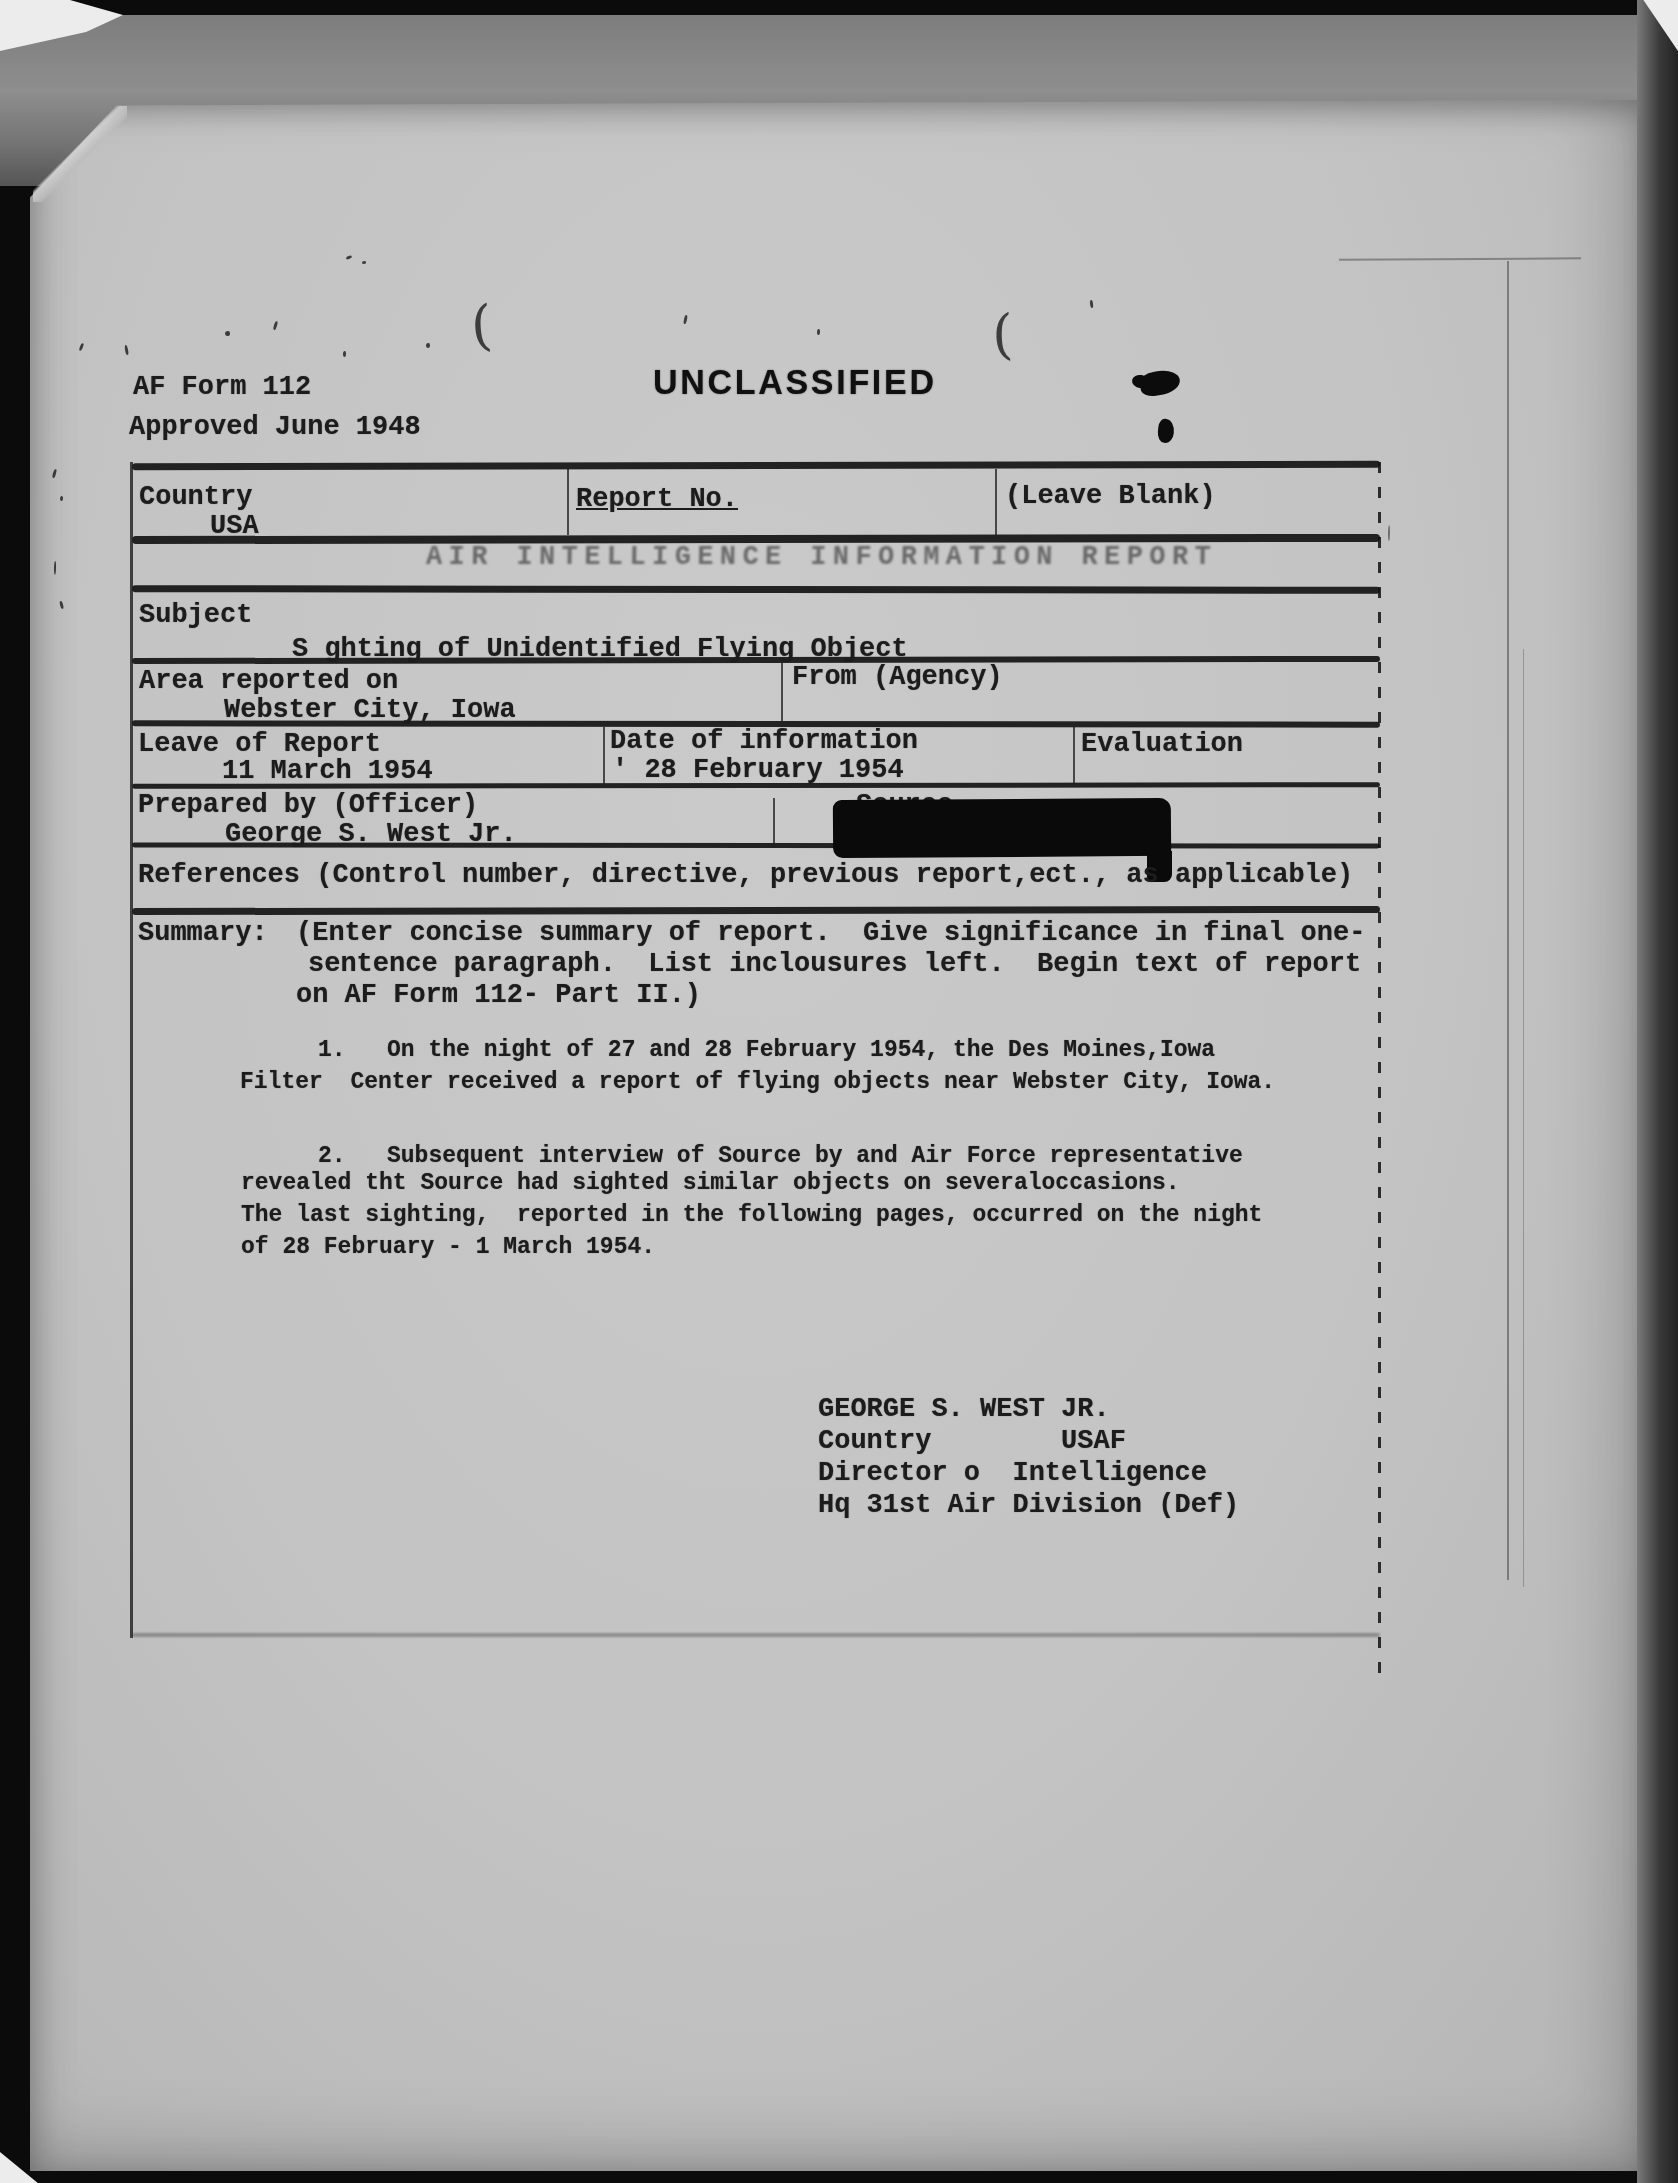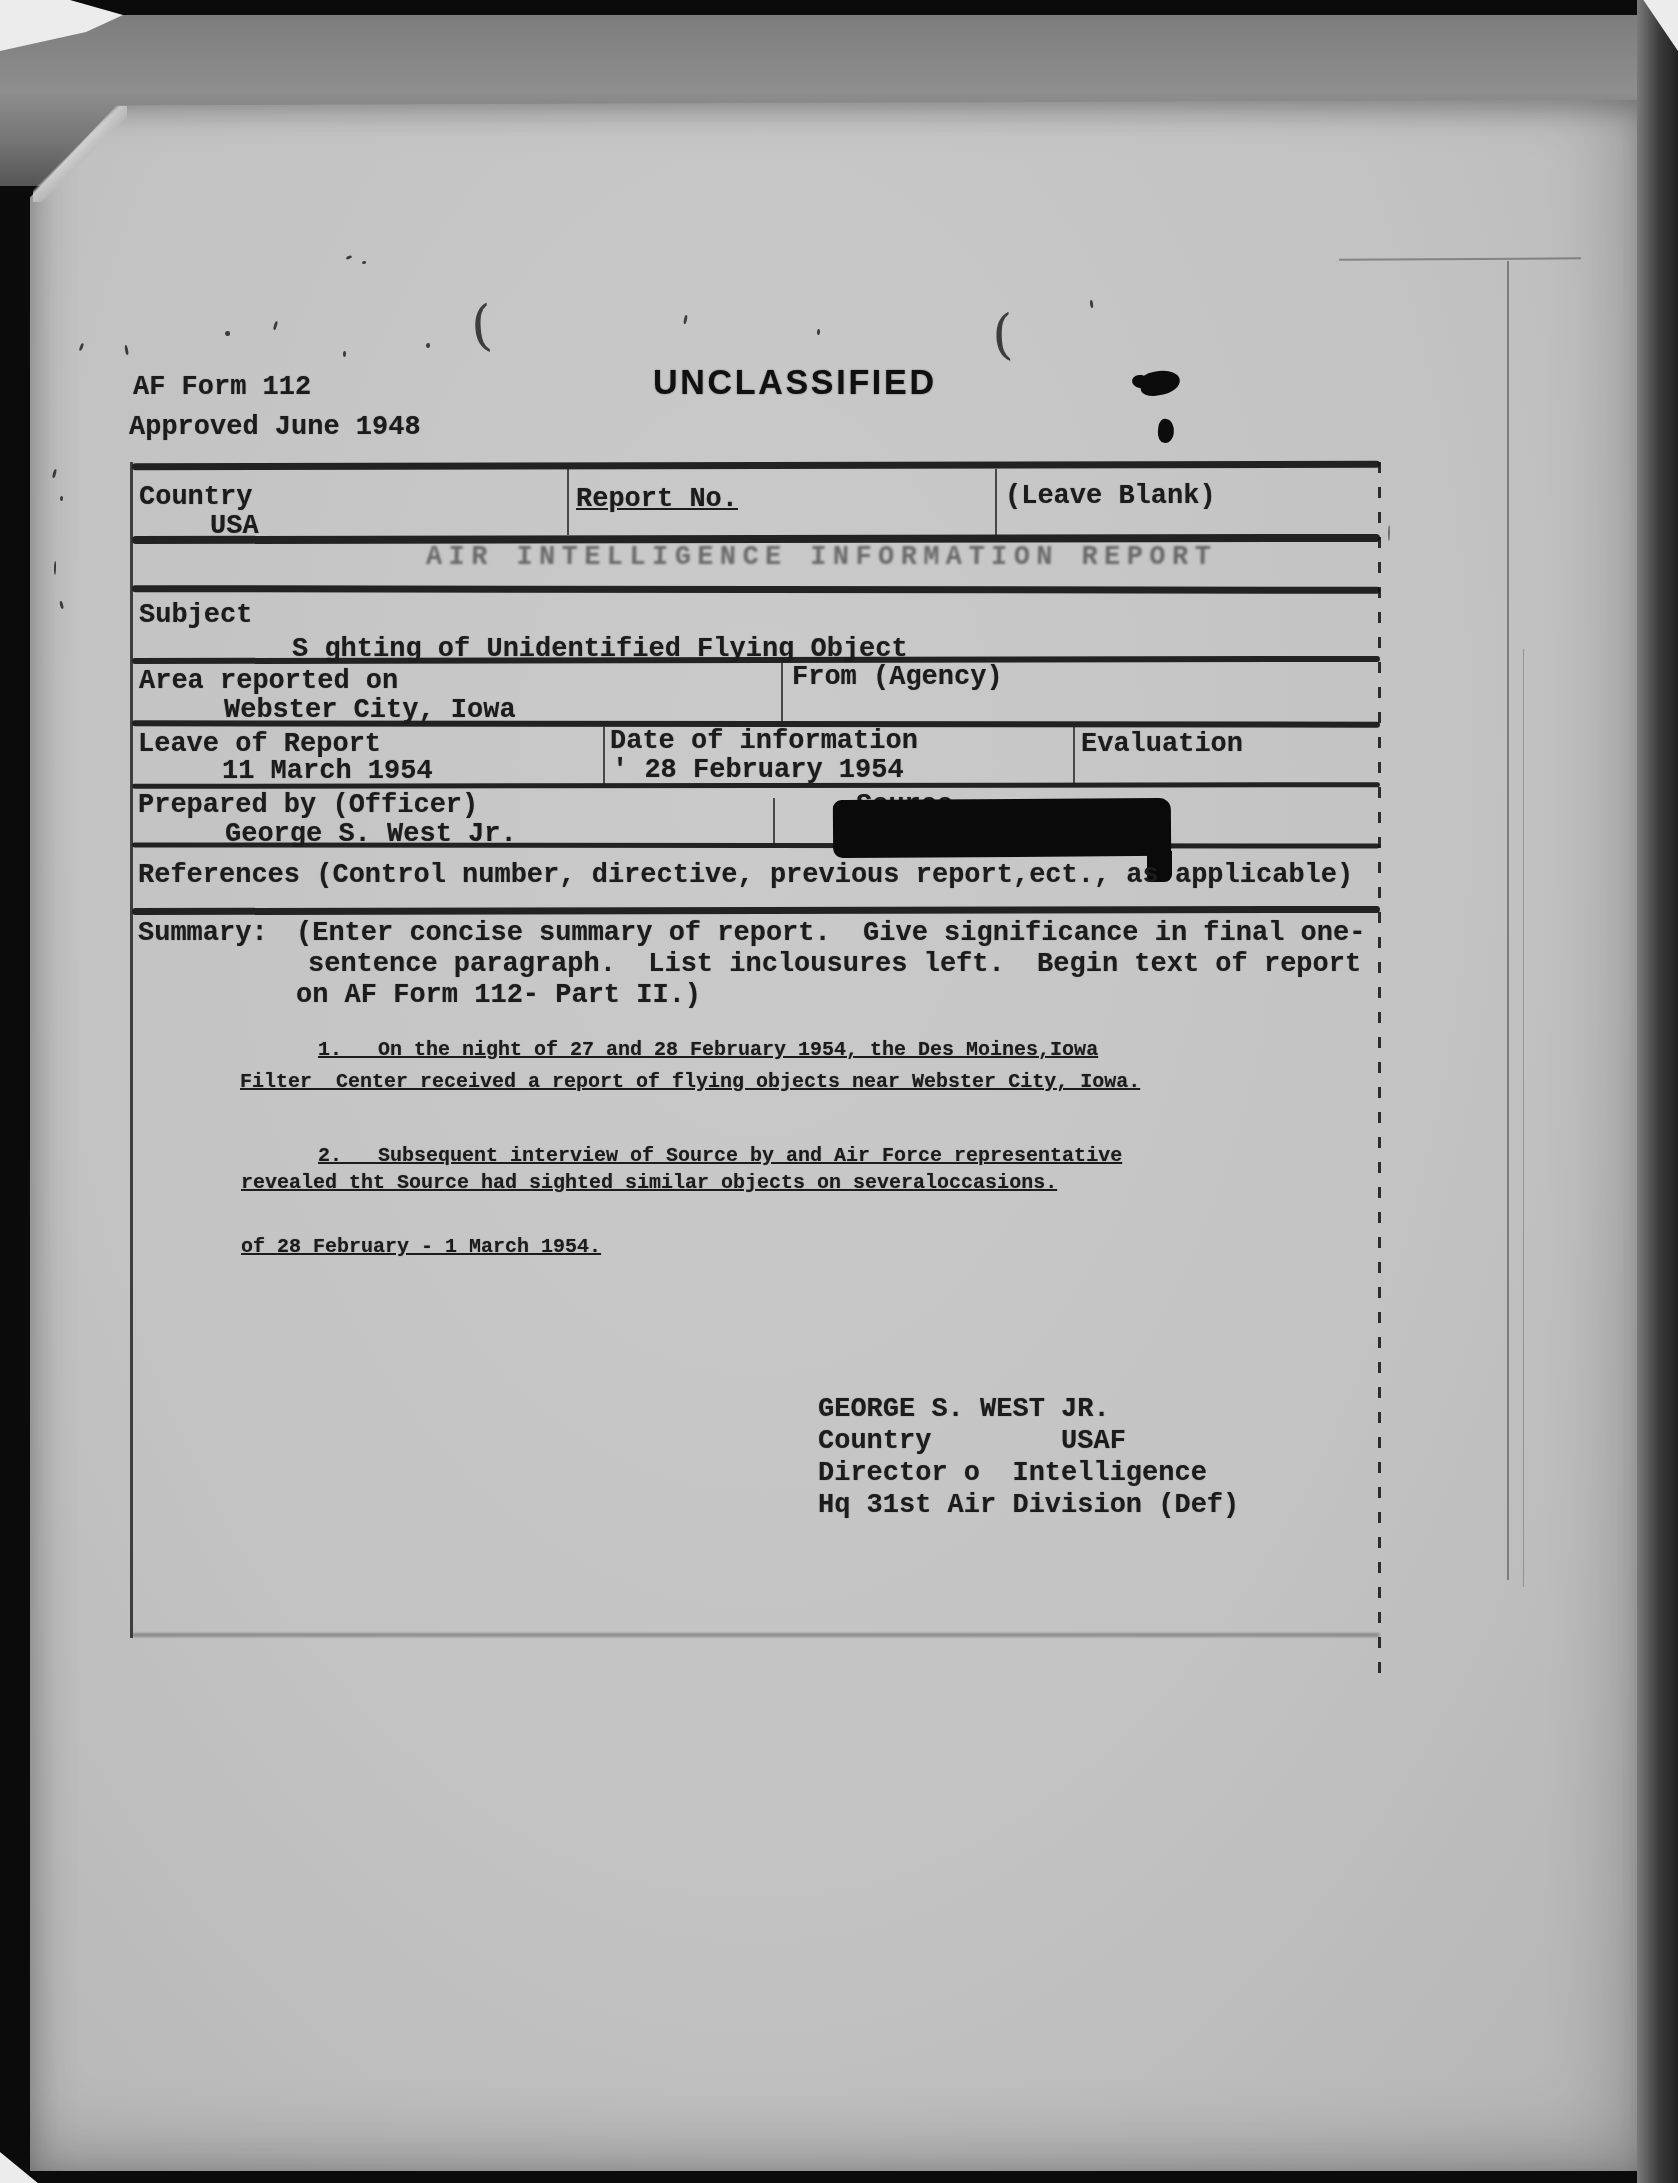--- a/index.html
+++ b/index.html
@@ -14,21 +14,21 @@
   .paper::after{content:"";position:absolute;inset:0;
          box-shadow:inset -24px -19px 75px rgba(0,0,0,.20),inset 13.4px 0 38px rgba(0,0,0,.10),inset 0 9.6px 27px rgba(0,0,0,.22);}
   .dogear{position:absolute;left:33px;top:106px;width:94px;height:96px;opacity:.75;
           background:linear-gradient(135deg,transparent 44%,#d6d6d6 46%,#bdbdbd 54%,transparent 56%);}
   .right-band{position:absolute;left:1637px;top:0;width:41px;height:2183px;
           background:linear-gradient(90deg,#7a7a7a 0%,#3a3a3a 55%,#222 100%);}
   .corner{position:absolute;background:#ececec;}
   
   .tw{position:absolute;font-weight:700;font-size:27px;line-height:32px;color:#1c1c1c;
       white-space:pre;text-shadow:0 0 1.1px rgba(10,10,10,.45);}
-  .body48{font-size:20px;text-decoration:underline;}
+  .body48{font-size:23px;}
   .stamp{position:absolute;font-family:"Liberation Sans","DejaVu Sans",sans-serif;font-weight:700;
          font-size:34px;letter-spacing:2.7px;color:#101010;white-space:pre;
          text-shadow:0 0 1.6px rgba(0,0,0,.55);transform:scaleY(1.05);}
   .faded{position:absolute;font-weight:700;font-size:27px;letter-spacing:6.4px;color:#0c0c0c;
          opacity:.5;filter:blur(1.2px);white-space:pre;transform:skewX(-1deg);}
   .hline{position:absolute;background:#131313;border-radius:4.3px;opacity:.92;}
   .vline{position:absolute;background:#1d1d1d;opacity:.75;}
   .dashv{position:absolute;width:3.2px;opacity:.85;
          background:repeating-linear-gradient(180deg,#111 0 10.7px,transparent 10.7px 25px);}
   .redact{position:absolute;background:#0a0a0a;}
@@ -116,20 +116,21 @@
   <div class="tw" style="left:138px;top:917px;">Summary:</div>
   <div class="tw" style="left:296px;top:917px;">(Enter concise summary of report.  Give significance in final one-</div>
   <div class="tw" style="left:296px;top:948px;margin-left:12px;">sentence paragraph.  List inclousures left.  Begin text of report</div>
   <div class="tw" style="left:296px;top:979px;">on AF Form 112- Part II.)</div>
 
   <div class="tw body48" style="left:318px;top:1034px;">1.   On the night of 27 and 28 February 1954, the Des Moines,Iowa</div>
   <div class="tw body48" style="left:240px;top:1066px;">Filter  Center received a report of flying objects near Webster City, Iowa.</div>
 
   <div class="tw body48" style="left:318px;top:1140px;">2.   Subsequent interview of Source by and Air Force representative</div>
   <div class="tw body48" style="left:241px;top:1167px;">revealed tht Source had sighted similar objects on severaloccasions.</div>
+  <div class="tw body48" style="left:241px;top:1199px;">The last sighting,  reported in the following pages, occurred on the night</div>
   <div class="tw body48" style="left:241px;top:1231px;">of 28 February - 1 March 1954.</div>
 
   <div class="tw" style="left:818px;top:1393px;">GEORGE S. WEST JR.</div>
   <div class="tw" style="left:818px;top:1425px;">Country        USAF</div>
   <div class="tw" style="left:818px;top:1457px;">Director o  Intelligence</div>
   <div class="tw" style="left:818px;top:1489px;">Hq 31st Air Division (Def)</div>
 
   <div class="speck" style="left:80px;top:343px;width:3.2px;height:7.5px;transform:rotate(20deg);"></div>
   <div class="speck" style="left:125px;top:345px;width:2.7px;height:9.6px;transform:rotate(-12deg);"></div>
   <div class="speck" style="left:225px;top:331px;width:4.8px;height:4.8px;"></div>

